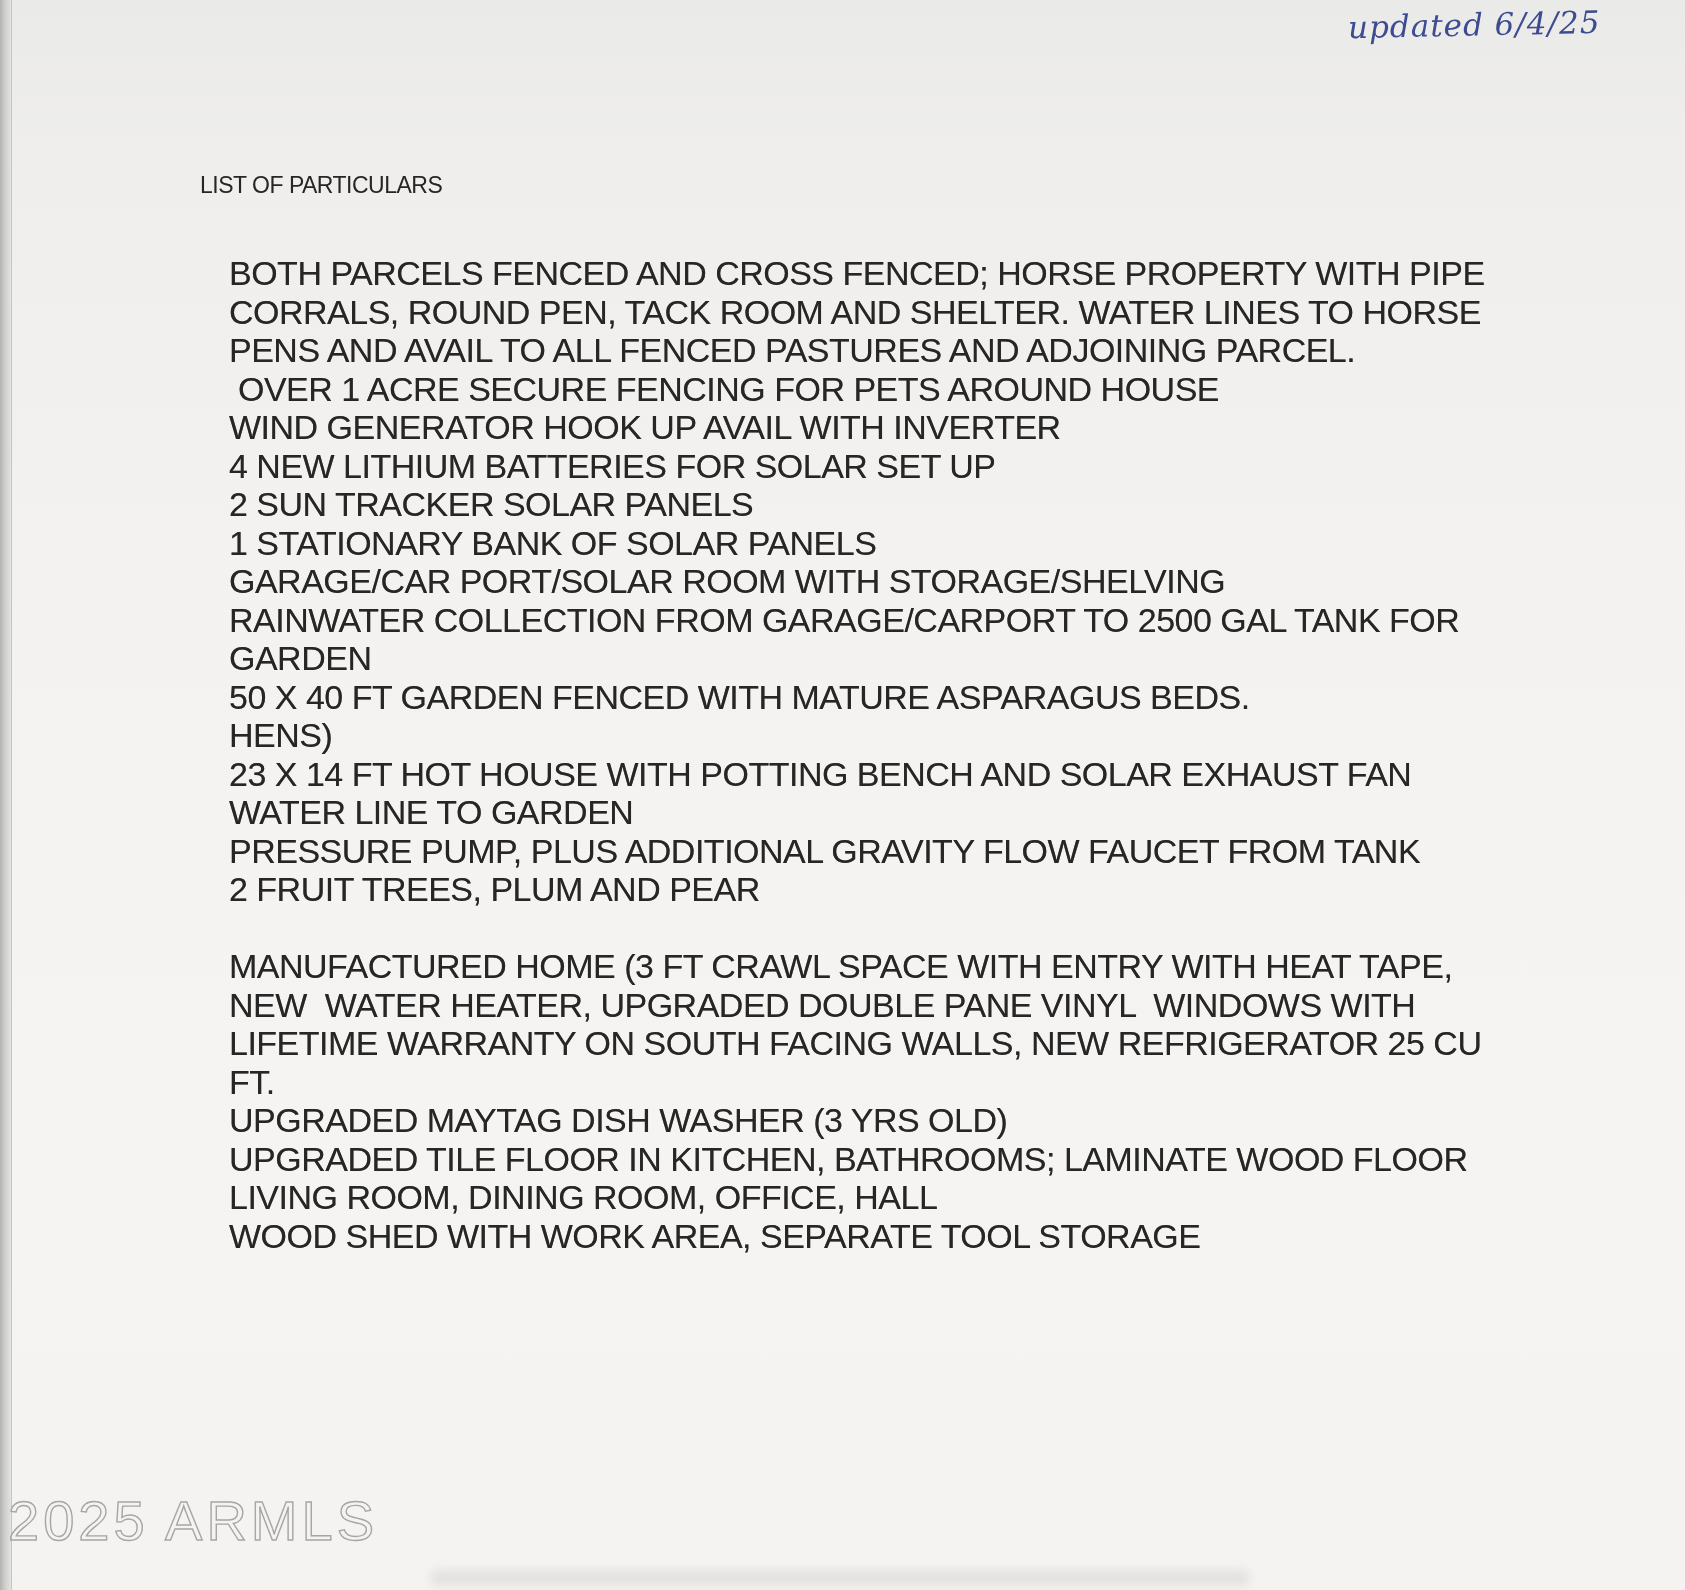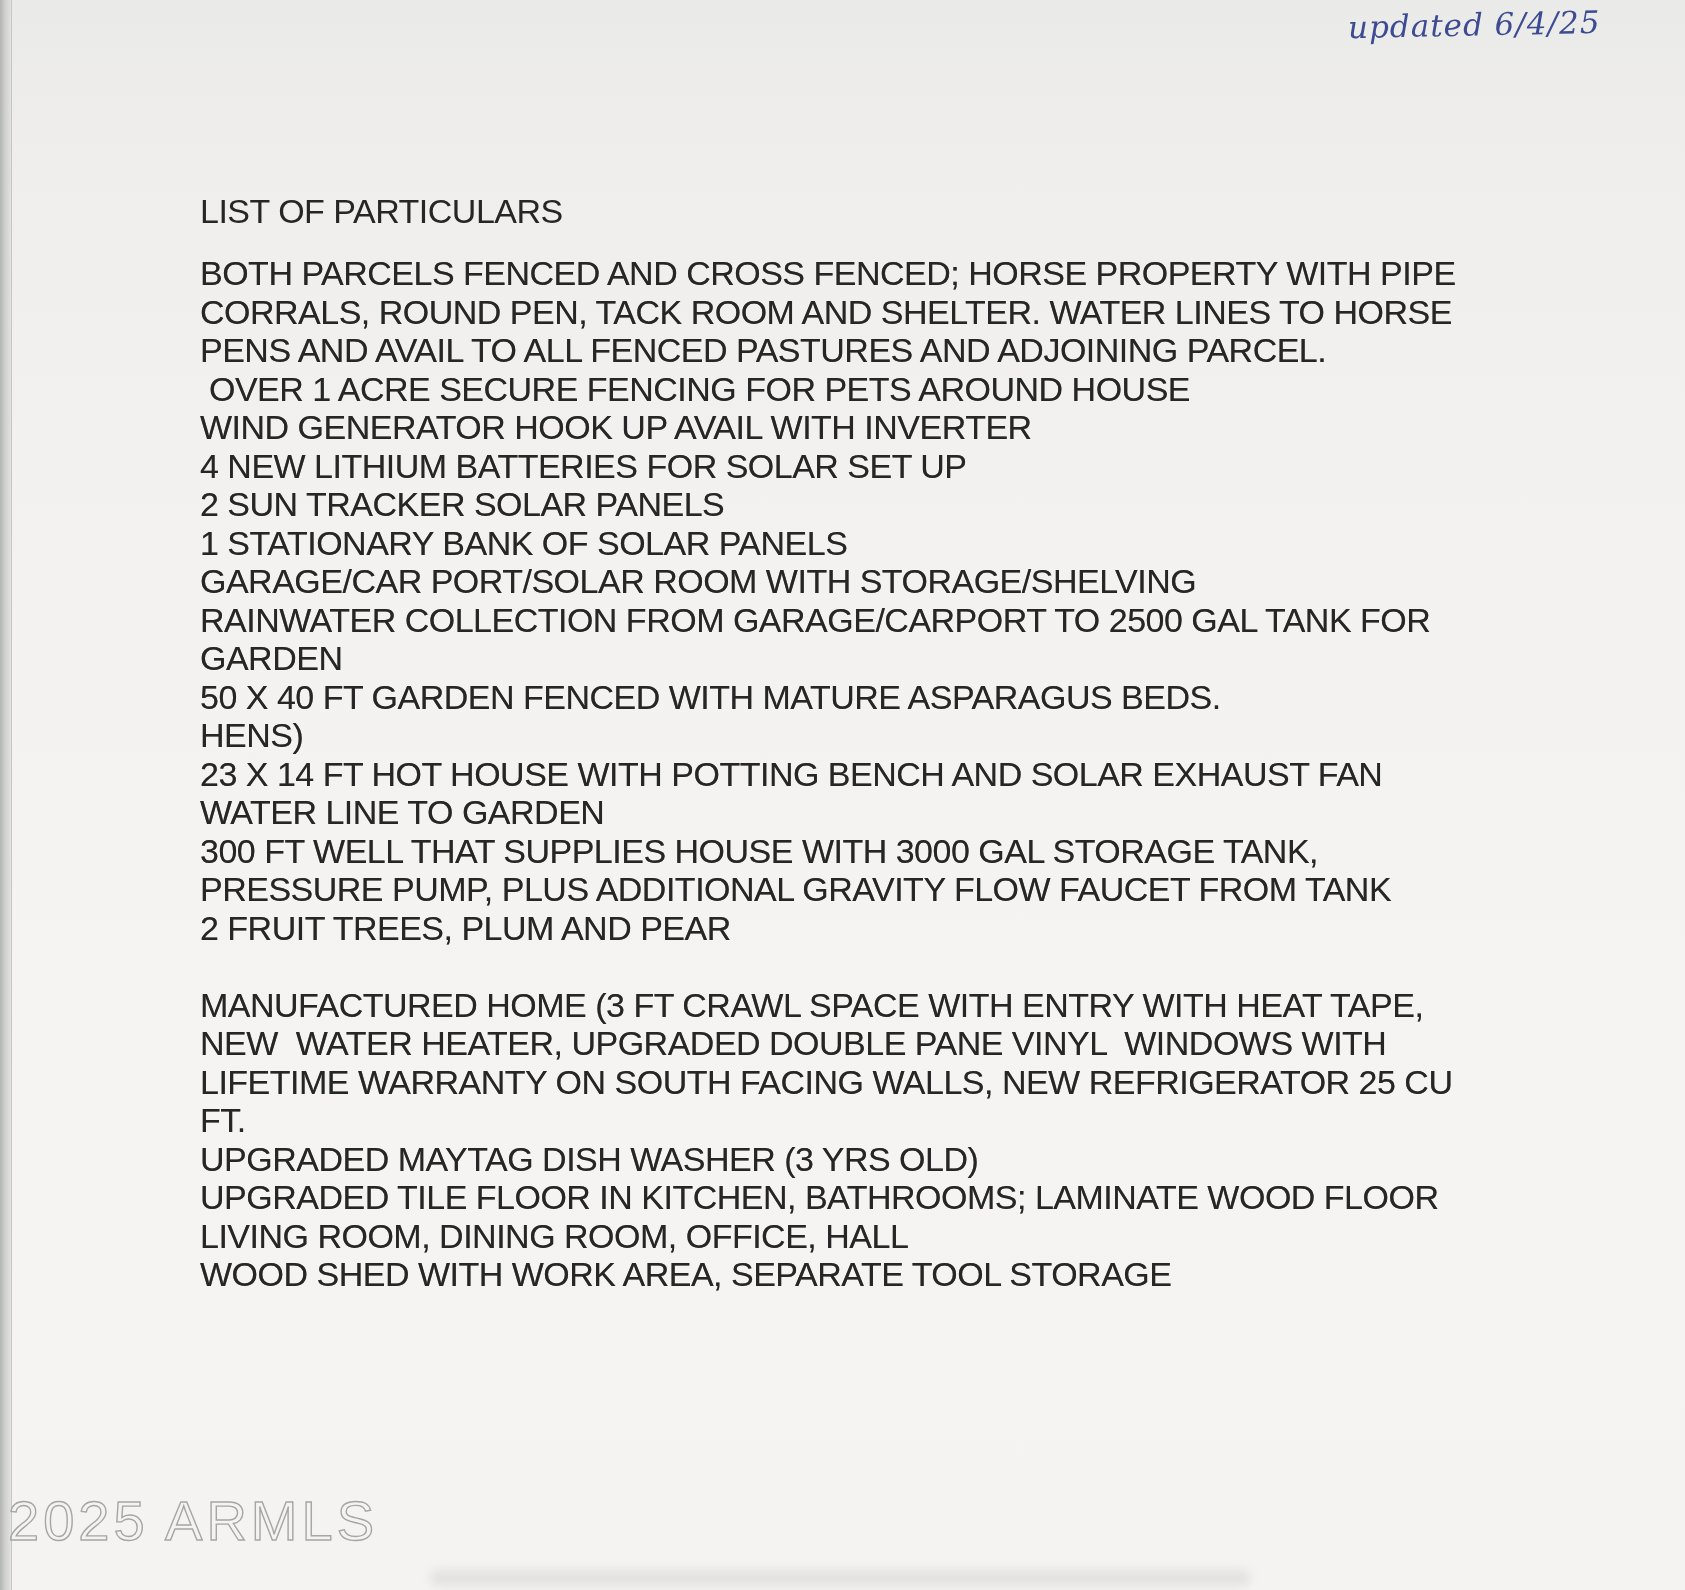--- a/index.html
+++ b/index.html
@@ -32,40 +32,41 @@
     font-family: "DejaVu Serif", serif;
     font-style: italic;
     font-size: 31px;
     letter-spacing: 1px;
     transform: rotate(-1.2deg);
     white-space: pre;
   }
   .page-title {
     position: absolute;
     left: 200px;
-    top: 192px;
+    top: 172px;
     color: #262626;
-    font-size: 34px;
+    font-size: 23px;
     letter-spacing: -0.5px;
     white-space: pre;
   }
   .doc-body {
     position: absolute;
     left: 200px;
     top: 254px;
     width: 1460px;
   }
   .doc-line {
     color: #262626;
     font-size: 34px;
     letter-spacing: -0.5px;
     line-height: 38.5px;
     height: 38.5px;
     white-space: pre;
     text-shadow: 0 0 0.6px rgba(40,40,40,0.55);
+    margin-left: 29px;
   }
   .watermark {
     position: absolute;
     left: 8px;
     top: 1488px;
     font-size: 56px;
     letter-spacing: 4px;
     color: transparent;
     -webkit-text-stroke: 1.4px #a6a6a4;
     white-space: pre;
@@ -102,21 +103,20 @@
       <div class="doc-line">4 NEW LITHIUM BATTERIES FOR SOLAR SET UP</div>
       <div class="doc-line">2 SUN TRACKER SOLAR PANELS</div>
       <div class="doc-line">1 STATIONARY BANK OF SOLAR PANELS</div>
       <div class="doc-line">GARAGE/CAR PORT/SOLAR ROOM WITH STORAGE/SHELVING</div>
       <div class="doc-line">RAINWATER COLLECTION FROM GARAGE/CARPORT TO 2500 GAL TANK FOR</div>
       <div class="doc-line">GARDEN</div>
       <div class="doc-line">50 X 40 FT GARDEN FENCED WITH MATURE ASPARAGUS BEDS.</div>
       <div class="doc-line">HENS)</div>
       <div class="doc-line">23 X 14 FT HOT HOUSE WITH POTTING BENCH AND SOLAR EXHAUST FAN</div>
       <div class="doc-line">WATER LINE TO GARDEN</div>
-      <div class="doc-line">300 FT WELL THAT SUPPLIES HOUSE WITH 3000 GAL STORAGE TANK,</div>
       <div class="doc-line">PRESSURE PUMP, PLUS ADDITIONAL GRAVITY FLOW FAUCET FROM TANK</div>
       <div class="doc-line">2 FRUIT TREES, PLUM AND PEAR</div>
       <div class="doc-line">&nbsp;</div>
       <div class="doc-line">MANUFACTURED HOME (3 FT CRAWL SPACE WITH ENTRY WITH HEAT TAPE,</div>
       <div class="doc-line">NEW  WATER HEATER, UPGRADED DOUBLE PANE VINYL  WINDOWS WITH</div>
       <div class="doc-line">LIFETIME WARRANTY ON SOUTH FACING WALLS, NEW REFRIGERATOR 25 CU</div>
       <div class="doc-line">FT.</div>
       <div class="doc-line">UPGRADED MAYTAG DISH WASHER (3 YRS OLD)</div>
       <div class="doc-line">UPGRADED TILE FLOOR IN KITCHEN, BATHROOMS; LAMINATE WOOD FLOOR</div>
       <div class="doc-line">LIVING ROOM, DINING ROOM, OFFICE, HALL</div>

